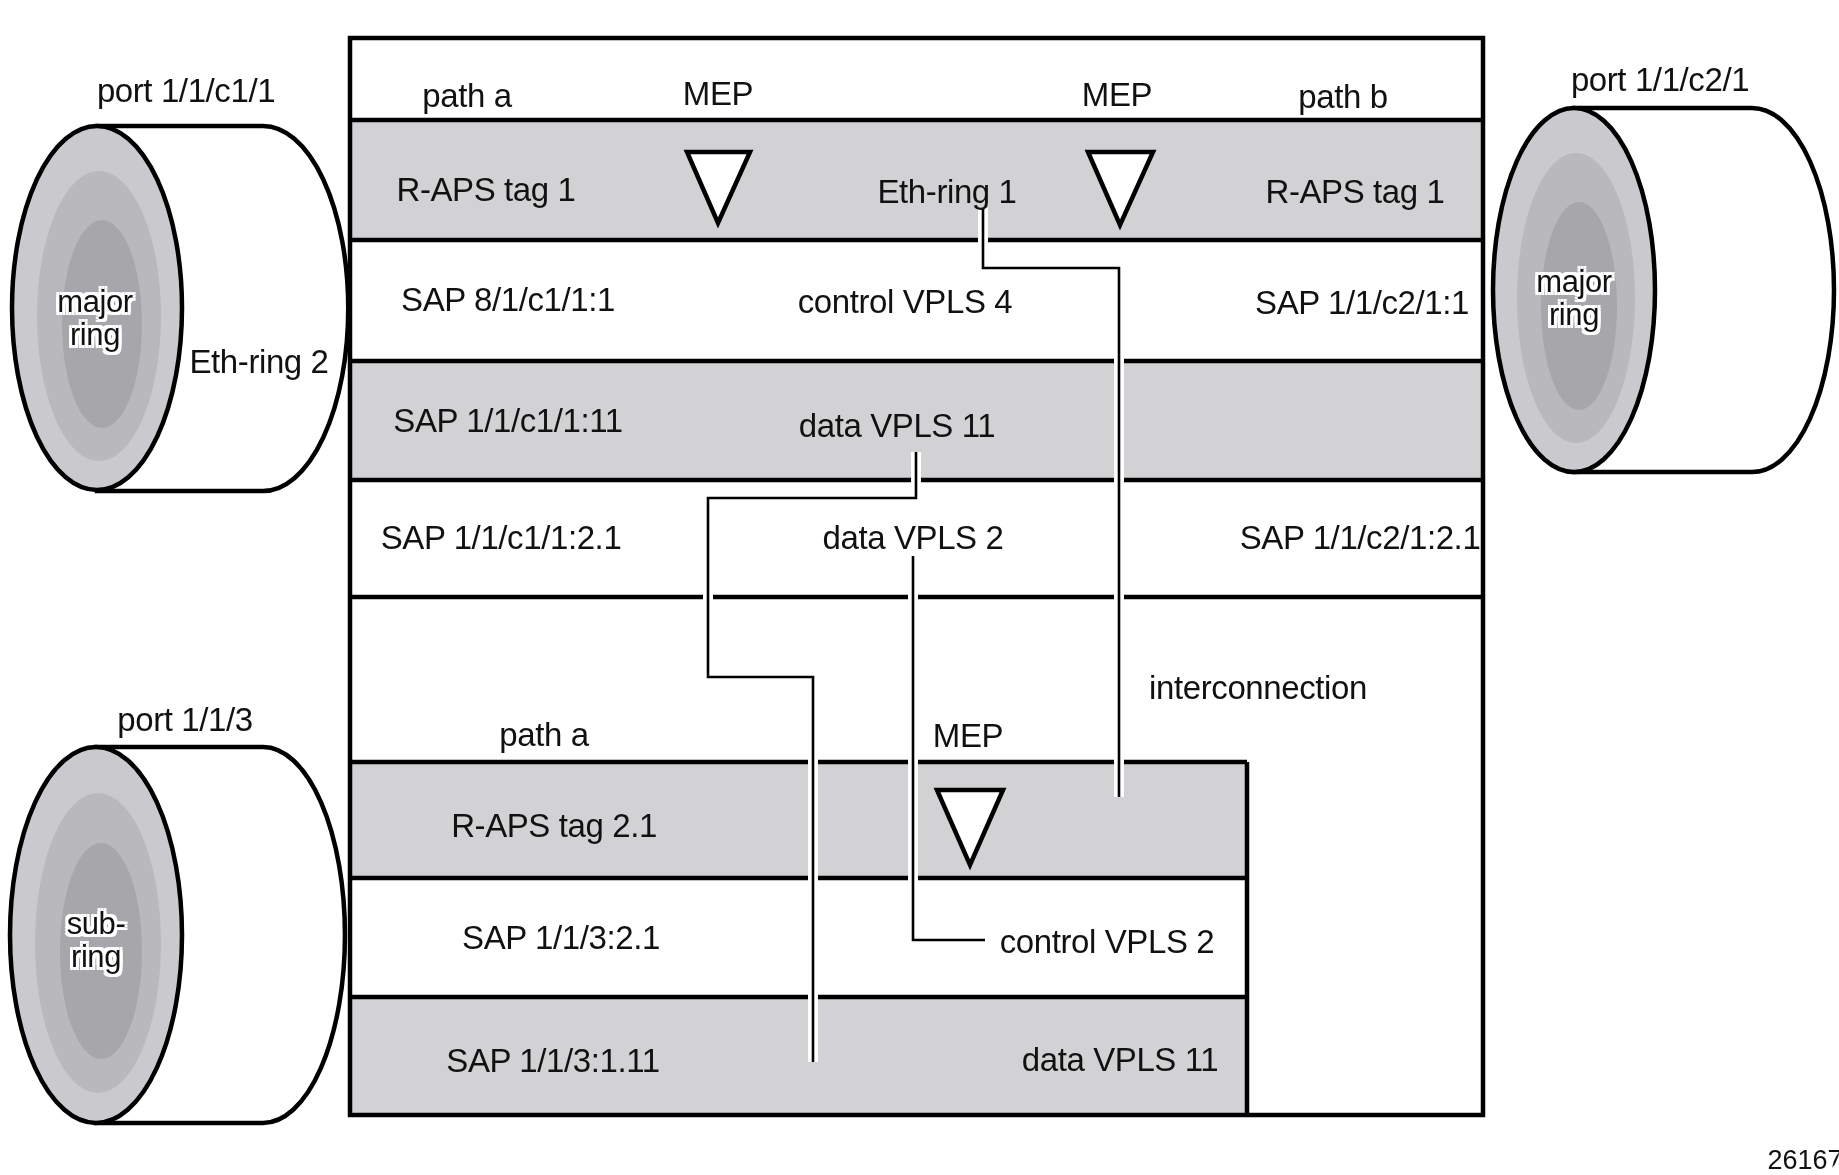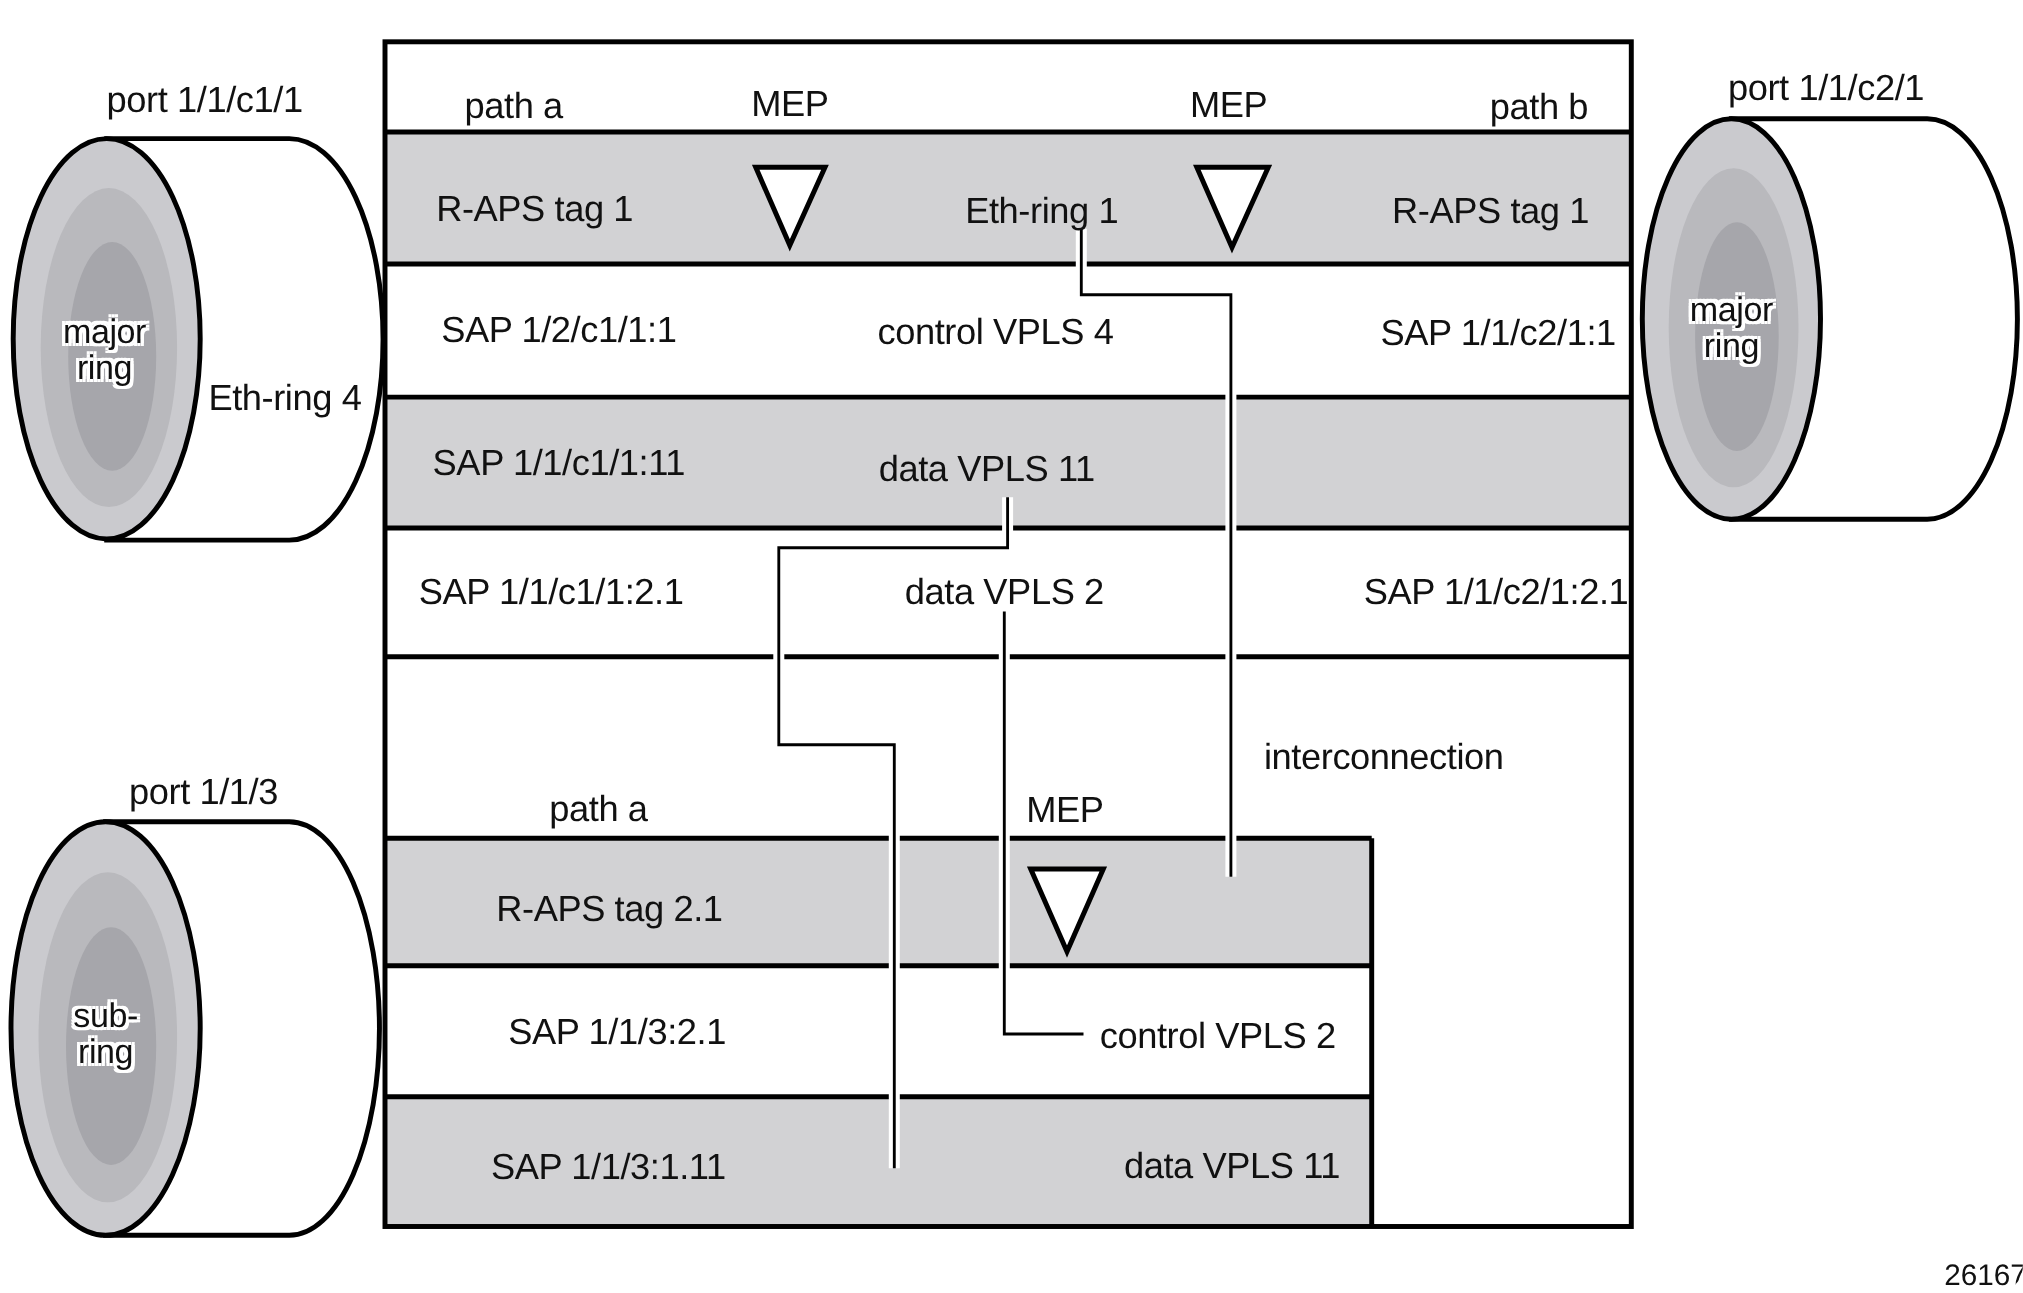--- a/index.html
+++ b/index.html
@@ -79,32 +79,32 @@
   <div class="lbl" style="left:186px;top:91px">port 1/1/c1/1</div>
   <div class="lbl" style="left:1660px;top:80px">port 1/1/c2/1</div>
   <div class="lbl" style="left:185px;top:720px">port 1/1/3</div>
 
   <div class="lbl halo" style="left:95px;top:318px">major
 ring</div>
   <div class="lbl halo" style="left:1574px;top:298px">major
 ring</div>
   <div class="lbl halo" style="left:96px;top:940px">sub-
 ring</div>
-  <div class="lbl" style="left:259px;top:362px">Eth-ring 4</div>
+  <div class="lbl" style="left:259px;top:362px">Eth-ring 2</div>
 
   <div class="lbl" style="left:467px;top:96px">path a</div>
   <div class="lbl" style="left:718px;top:94px">MEP</div>
   <div class="lbl" style="left:1117px;top:95px">MEP</div>
-  <div class="lbl" style="left:1399px;top:97px">path b</div>
+  <div class="lbl" style="left:1343px;top:97px">path b</div>
 
   <div class="lbl" style="left:486px;top:190px">R-APS tag 1</div>
   <div class="lbl" style="left:947px;top:192px">Eth-ring 1</div>
   <div class="lbl" style="left:1355px;top:192px">R-APS tag 1</div>
 
-  <div class="lbl" style="left:508px;top:300px">SAP 1/2/c1/1:1</div>
+  <div class="lbl" style="left:508px;top:300px">SAP 8/1/c1/1:1</div>
   <div class="lbl" style="left:905px;top:302px">control VPLS 4</div>
   <div class="lbl" style="left:1362px;top:303px">SAP 1/1/c2/1:1</div>
 
   <div class="lbl" style="left:508px;top:421px">SAP 1/1/c1/1:11</div>
   <div class="lbl" style="left:897px;top:426px">data VPLS 11</div>
 
   <div class="lbl" style="left:501px;top:538px">SAP 1/1/c1/1:2.1</div>
   <div class="lbl" style="left:913px;top:538px">data VPLS 2</div>
   <div class="lbl" style="left:1360px;top:538px">SAP 1/1/c2/1:2.1</div>
 

